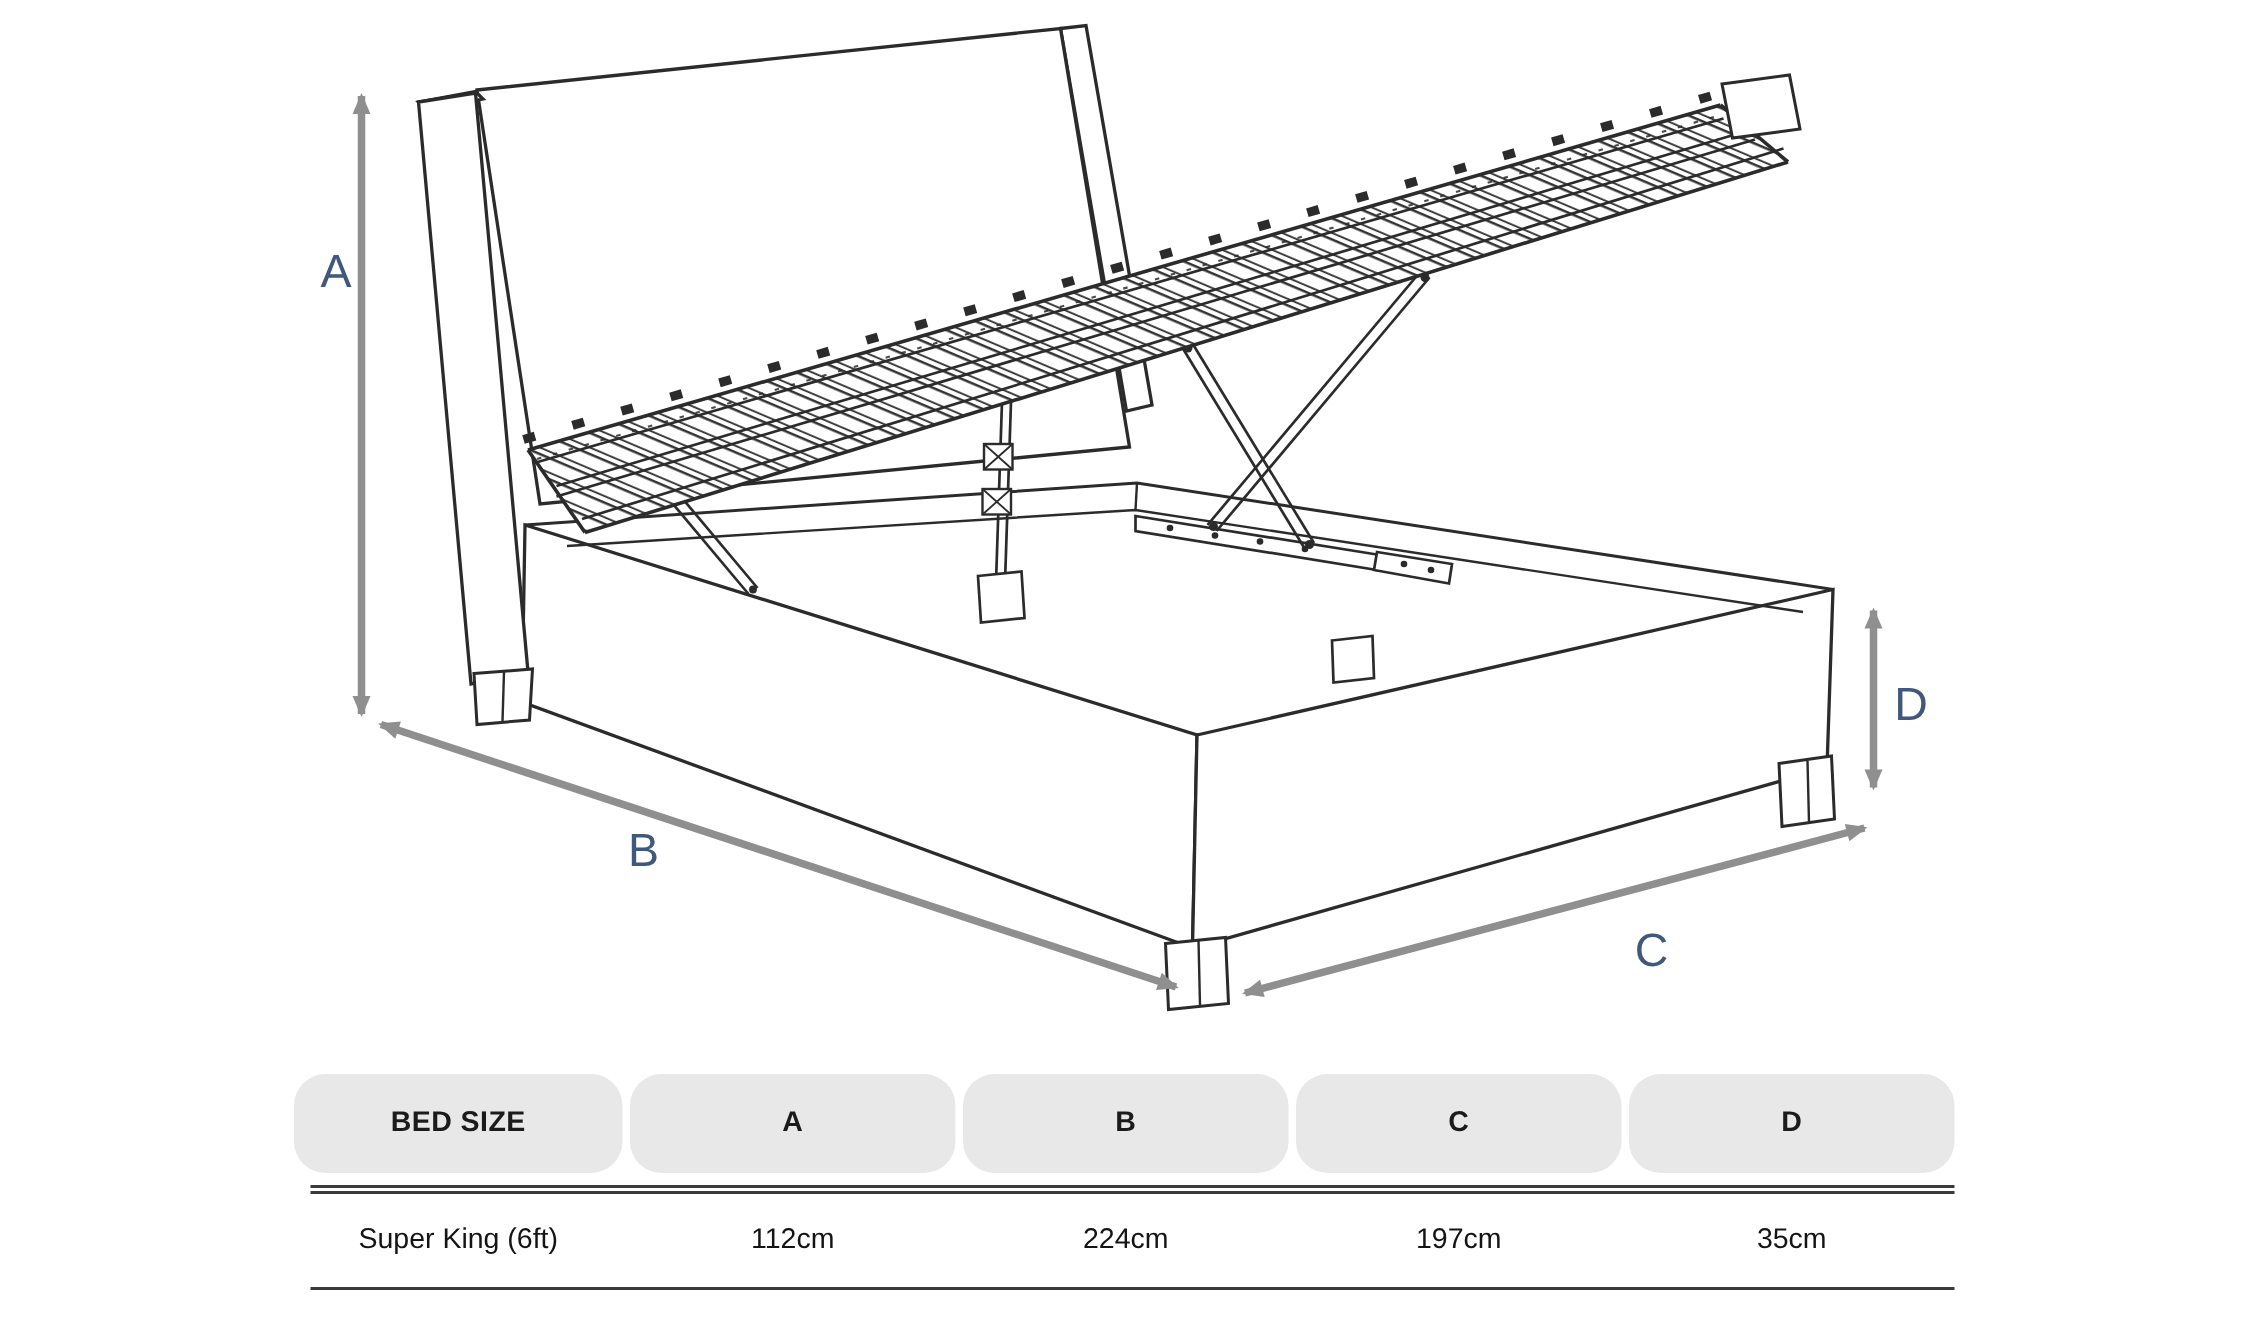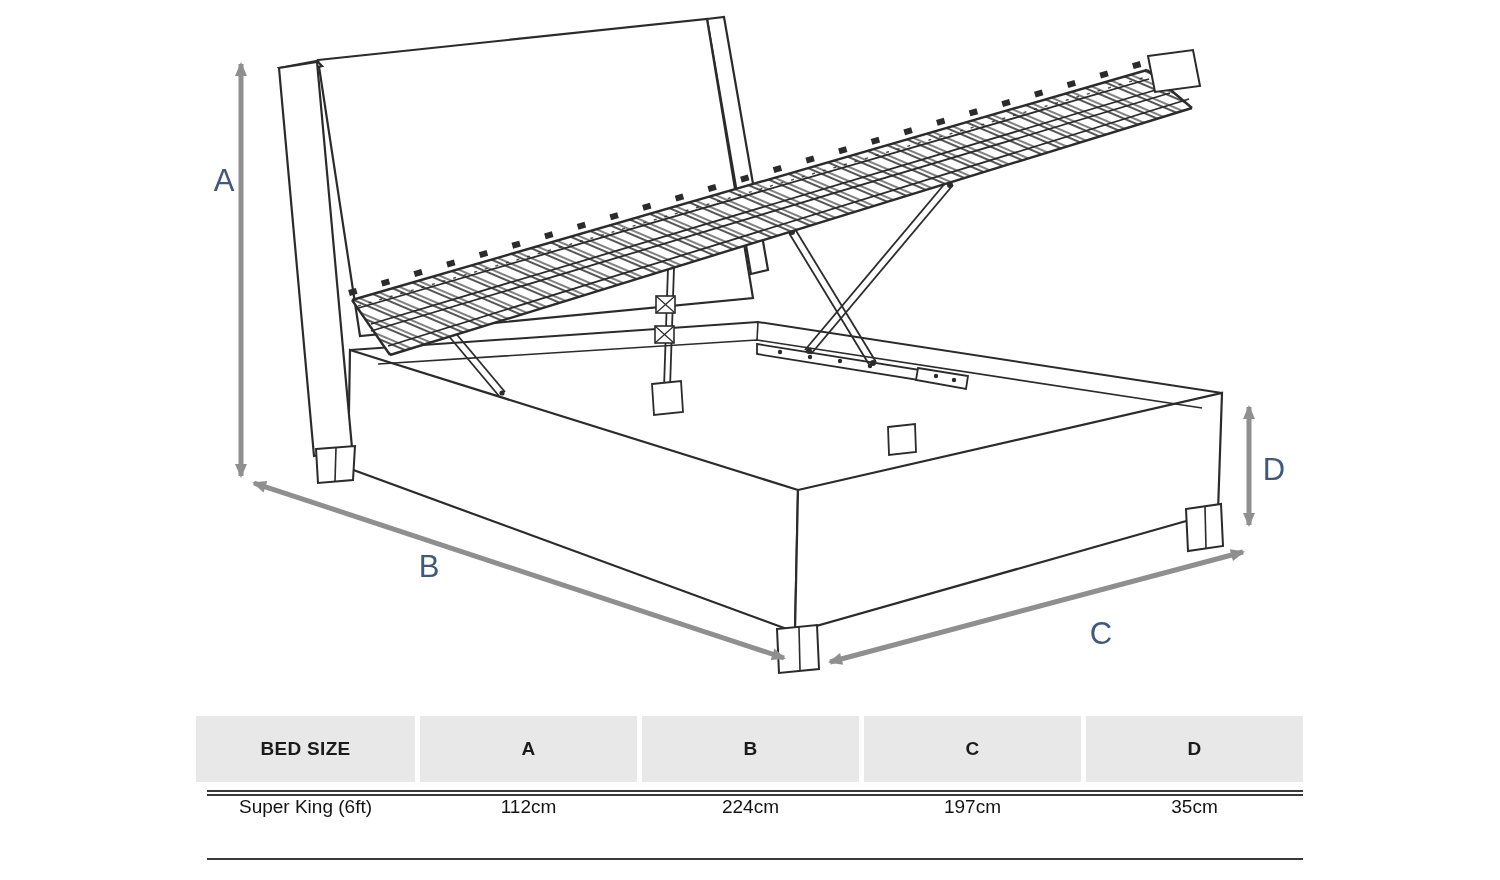--- a/index.html
+++ b/index.html
@@ -10,26 +10,26 @@
   #diagram-svg{position:absolute;left:0;top:0;}
   
   .dim-table{
     position:absolute;left:196px;top:716px;width:1107px;
     font-family:"Liberation Sans", sans-serif;
   }
   .thead{display:flex;gap:5px;}
   .th{
     height:66px;line-height:66px;text-align:center;
     background:#e8e8e8;color:#1b1b1b;
-    font-size:19px;font-weight:bold;letter-spacing:.3px;
+    font-size:19px;font-weight:bold;letter-spacing:.3px;border-radius:21px;
   }
   .c0{width:219px;} .c{width:217px;}
   .rule-spacer{height:8px;}
   .rule-double{margin-left:11px;width:1096px;border-top:6px double #3a3a3a;}
-  .tbody-row{display:flex;gap:5px;height:62px;}
+  .tbody-row{display:flex;gap:5px;height:62px;align-items:center;}
   .td{
     text-align:center;font-size:19px;color:#141414;font-weight:400;
   }
   .rule-bottom{margin-left:11px;width:1096px;border-top:2px solid #3a3a3a;}
   
   .ln{stroke:#2b2b2b;fill:none;}
   .wh{fill:#ffffff;stroke:#2b2b2b;}
   .dim{stroke:#8f8f8f;stroke-width:5;fill:none;}
   .dimlabel{font-family:"Liberation Sans",sans-serif;font-size:31px;}
 </style>

